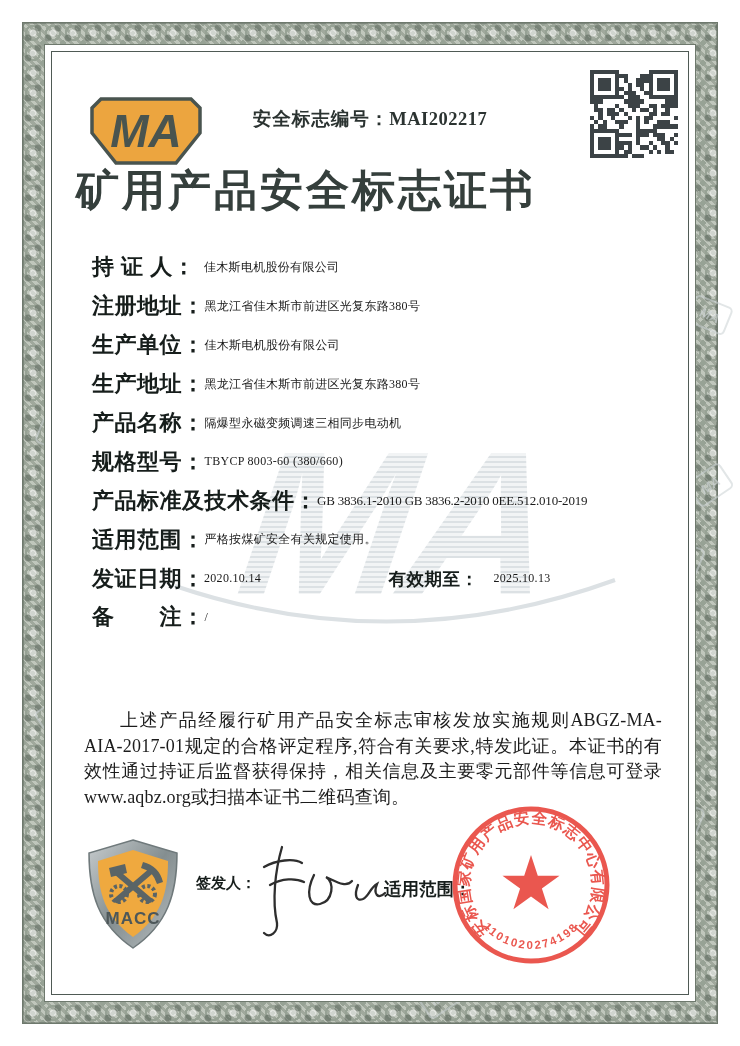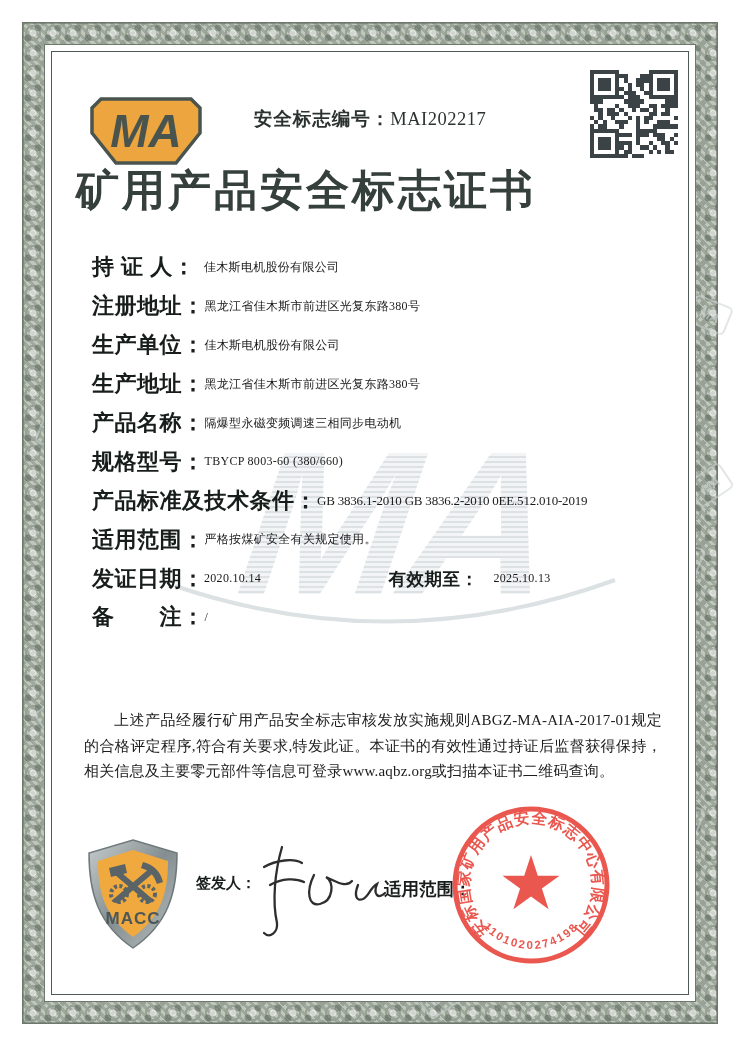--- a/index.html
+++ b/index.html
@@ -31,38 +31,38 @@
   .wm-big .wm-text{display:inline-block;transform:skewX(-8deg);
     font:italic 900 205px/230px "Liberation Sans",sans-serif;letter-spacing:-8px;
     background:repeating-linear-gradient(0deg,#dce1e4 0 2px,#f2f4f5 2px 5px);
     -webkit-background-clip:text;background-clip:text;color:transparent;}
   .wm-arc{position:absolute;left:-20px;top:160px;}
   
   .content{position:absolute;inset:0;z-index:6;}
   .ma-logo{position:absolute;left:90px;top:97px;}
   .certno{position:absolute;left:0;top:106px;width:740px;text-align:center;
     font-size:18.5px;font-weight:bold;color:#2b3331;letter-spacing:1px;}
-  .certno .no{font-family:"Liberation Serif",serif;font-weight:normal;letter-spacing:.5px;}
+  .certno .no{font-family:"Liberation Serif",serif;font-weight:bold;letter-spacing:.5px;}
   .qr{position:absolute;left:588px;top:70px;}
   .title{position:absolute;left:0;top:162px;width:612px;text-align:center;
     font-family:Liberation Serif, serif;font-weight:900;font-size:43px;
     letter-spacing:3px;color:#353f3c;}
   .fields{position:absolute;left:92px;top:248px;width:586px;}
   .frow{height:38.9px;display:flex;align-items:center;}
   .lbl{min-width:112px;font-size:22px;font-weight:bold;color:#161d1b;
     letter-spacing:.5px;white-space:nowrap;}
   .val{font-family:"Liberation Serif",serif;font-size:12px;color:#1a1a1a;
     letter-spacing:.3px;white-space:nowrap;}
   .row-standards .lbl{min-width:0;margin-right:0;}
   .row-standards .val{font-size:13px;letter-spacing:-0.2px;text-align:right;}
   .row-dates .val{width:198px;}
   .row-dates .lbl2{min-width:105px;font-size:17.5px;font-weight:bold;color:#161d1b;
     letter-spacing:.5px;white-space:nowrap;}
   .statement{position:absolute;left:84px;top:708px;width:578px;
-    font-family:"Liberation Serif",serif;font-size:15px;line-height:25.5px;
+    font-family:"Liberation Serif",serif;font-size:18px;line-height:25.5px;
     color:#1c1c1c;text-align:justify;text-indent:2em;letter-spacing:.2px;}
   .shield{position:absolute;left:83px;top:838px;}
   .issuer{position:absolute;left:196px;top:874px;font-size:15px;font-weight:bold;color:#161d1b;}
   .signature{position:absolute;left:242px;top:833px;}
   .dept{position:absolute;left:384px;top:877px;font-size:17.5px;font-weight:bold;color:#161d1b;}
   .stamp{position:absolute;left:446px;top:800px;opacity:.9;}
 </style>
 </head>
 <body>
 

